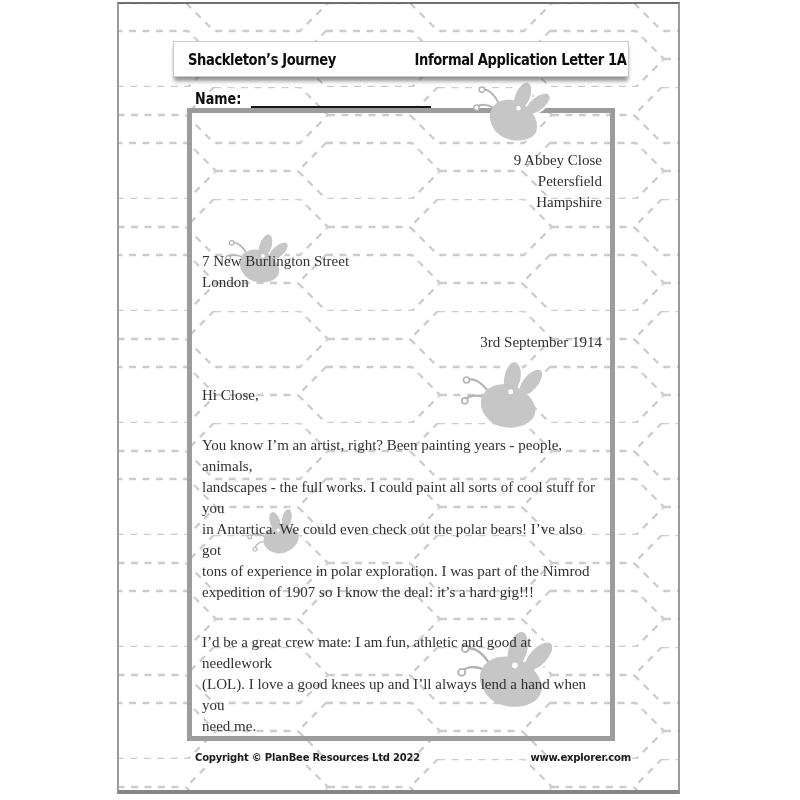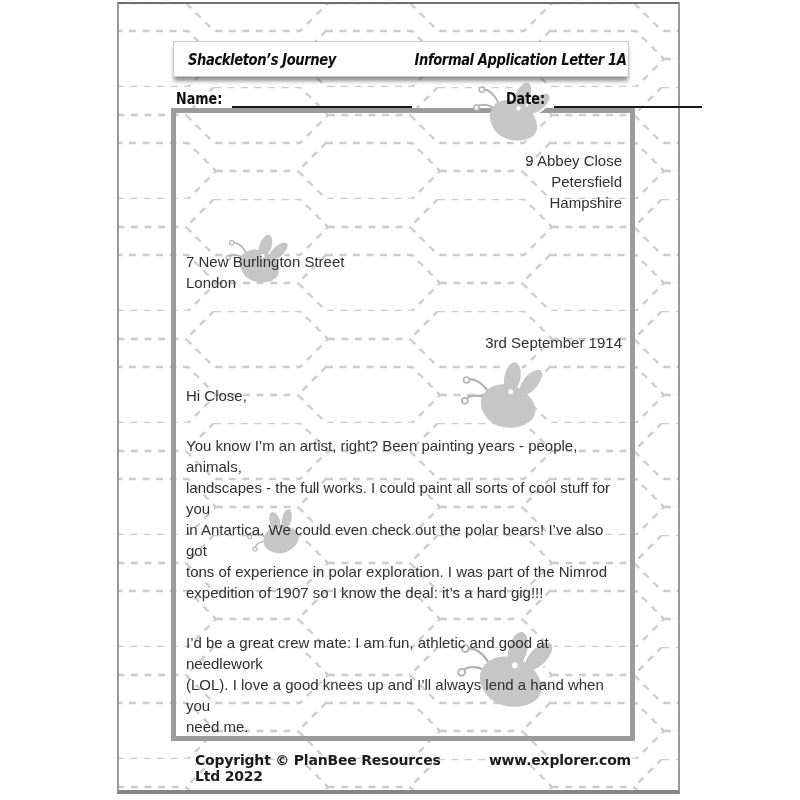--- a/index.html
+++ b/index.html
@@ -6,52 +6,52 @@
   .canvas{position:relative;width:800px;height:800px;background:#ffffff;overflow:hidden;
           font-family:"Liberation Sans",sans-serif;}
   .page{position:absolute;left:117px;top:2px;width:563px;height:792px;background:#ffffff;
         border:2px solid #9a9a9a;border-top-color:#6f6f6f;border-bottom:4px solid #858585;box-sizing:border-box;}
   .hexbg{position:absolute;left:0;top:0;width:100%;height:100%;z-index:0;}
 
   
   .title-bar{position:absolute;left:54px;top:37px;width:456px;height:36px;background:#ffffff;
              border:1px solid #c9c9c9;box-shadow:0 5px 4px -1px rgba(55,55,55,.55);
              display:flex;align-items:center;justify-content:space-between;
-             padding:0 10px 0 14px;box-sizing:border-box;z-index:4;font-style:italic;}
+             padding:0 10px 0 14px;box-sizing:border-box;z-index:4;}
   .title-text{font-family:"DejaVu Sans",sans-serif;font-weight:bold;font-size:16px;color:#0d0d0d;
               letter-spacing:-0.5px;white-space:nowrap;}
   .title-left{transform:scaleX(.82);transform-origin:left center;}
   .title-right{transform:scaleX(.82);transform-origin:right center;}
 
   
   .name-date-row{position:absolute;left:57px;top:80px;width:460px;height:24px;z-index:4;display:flex;}
-  .field{display:flex;align-items:flex-end;}
+  .field{display:flex;align-items:flex-end;margin-left:19px;}
   .field-label{font-family:"DejaVu Sans",sans-serif;font-weight:bold;font-size:15px;color:#0d0d0d;
                transform:scaleX(.85);transform-origin:left bottom;display:inline-block;white-space:nowrap;}
   .field-line{border-bottom:2px solid #161616;height:20px;}
   .name-line{width:180px;margin-left:2px;}
   .date-line{width:148px;margin-left:2px;}
   .field-date{margin-left:94px;}
 
   
-  .letter-box{position:absolute;left:52px;top:104px;width:464px;height:633px;
-              border:5px solid #9c9c9c;box-sizing:border-box;background:transparent;}
+  .letter-box{position:absolute;left:68px;top:104px;width:428px;height:633px;
+              border:5px solid #9c9c9c;box-sizing:border-box;background:transparent;font-family:Liberation Serif, serif;}
   .letter-content{position:relative;z-index:3;padding:16px 8px 0 10px;
                   font-size:15px;line-height:21px;color:#303030;white-space:pre-line;}
   .letter-content p{margin:0;}
   .align-right{text-align:right;}
   .recipient-address{margin-top:17px !important;}
   .letter-date{margin-top:18px !important;}
   .greeting{margin-top:11px !important;}
   .para{margin-top:8px !important;}
 
   
   .footer-row{position:absolute;left:52px;top:748px;width:460px;display:flex;
               justify-content:space-between;z-index:4;}
-  .footer-text{font-family:"DejaVu Sans",sans-serif;font-weight:bold;font-size:14px;color:#1c1c1c;
+  .footer-text{font-family:"DejaVu Sans",sans-serif;font-weight:bold;font-size:10px;color:#1c1c1c;
                letter-spacing:-0.2px;padding-left:24px;}
 
   
   .bee{position:absolute;z-index:2;}
 </style>
 </head>
 <body>
 
 <div class="canvas">
   <div class="page">
@@ -105,24 +105,20 @@
     <div class="title-bar">
       <span class="title-text title-left">Shackleton’s Journey</span>
       <span class="title-text title-right">Informal Application Letter 1A</span>
     </div>
 
     <div class="name-date-row">
       <div class="field">
         <span class="field-label">Name:</span>
         <span class="field-line name-line"></span>
       </div>
-      <div class="field field-date">
-        <span class="field-label">Date:</span>
-        <span class="field-line date-line"></span>
-      </div>
     </div>
 
     <div class="letter-box">
       <div class="letter-content">
         <p class="align-right">9 Abbey Close
 Petersfield
 Hampshire</p>
         <p class="recipient-address">7 New Burlington Street
 London</p>
         <p class="align-right letter-date">3rd September 1914</p>

